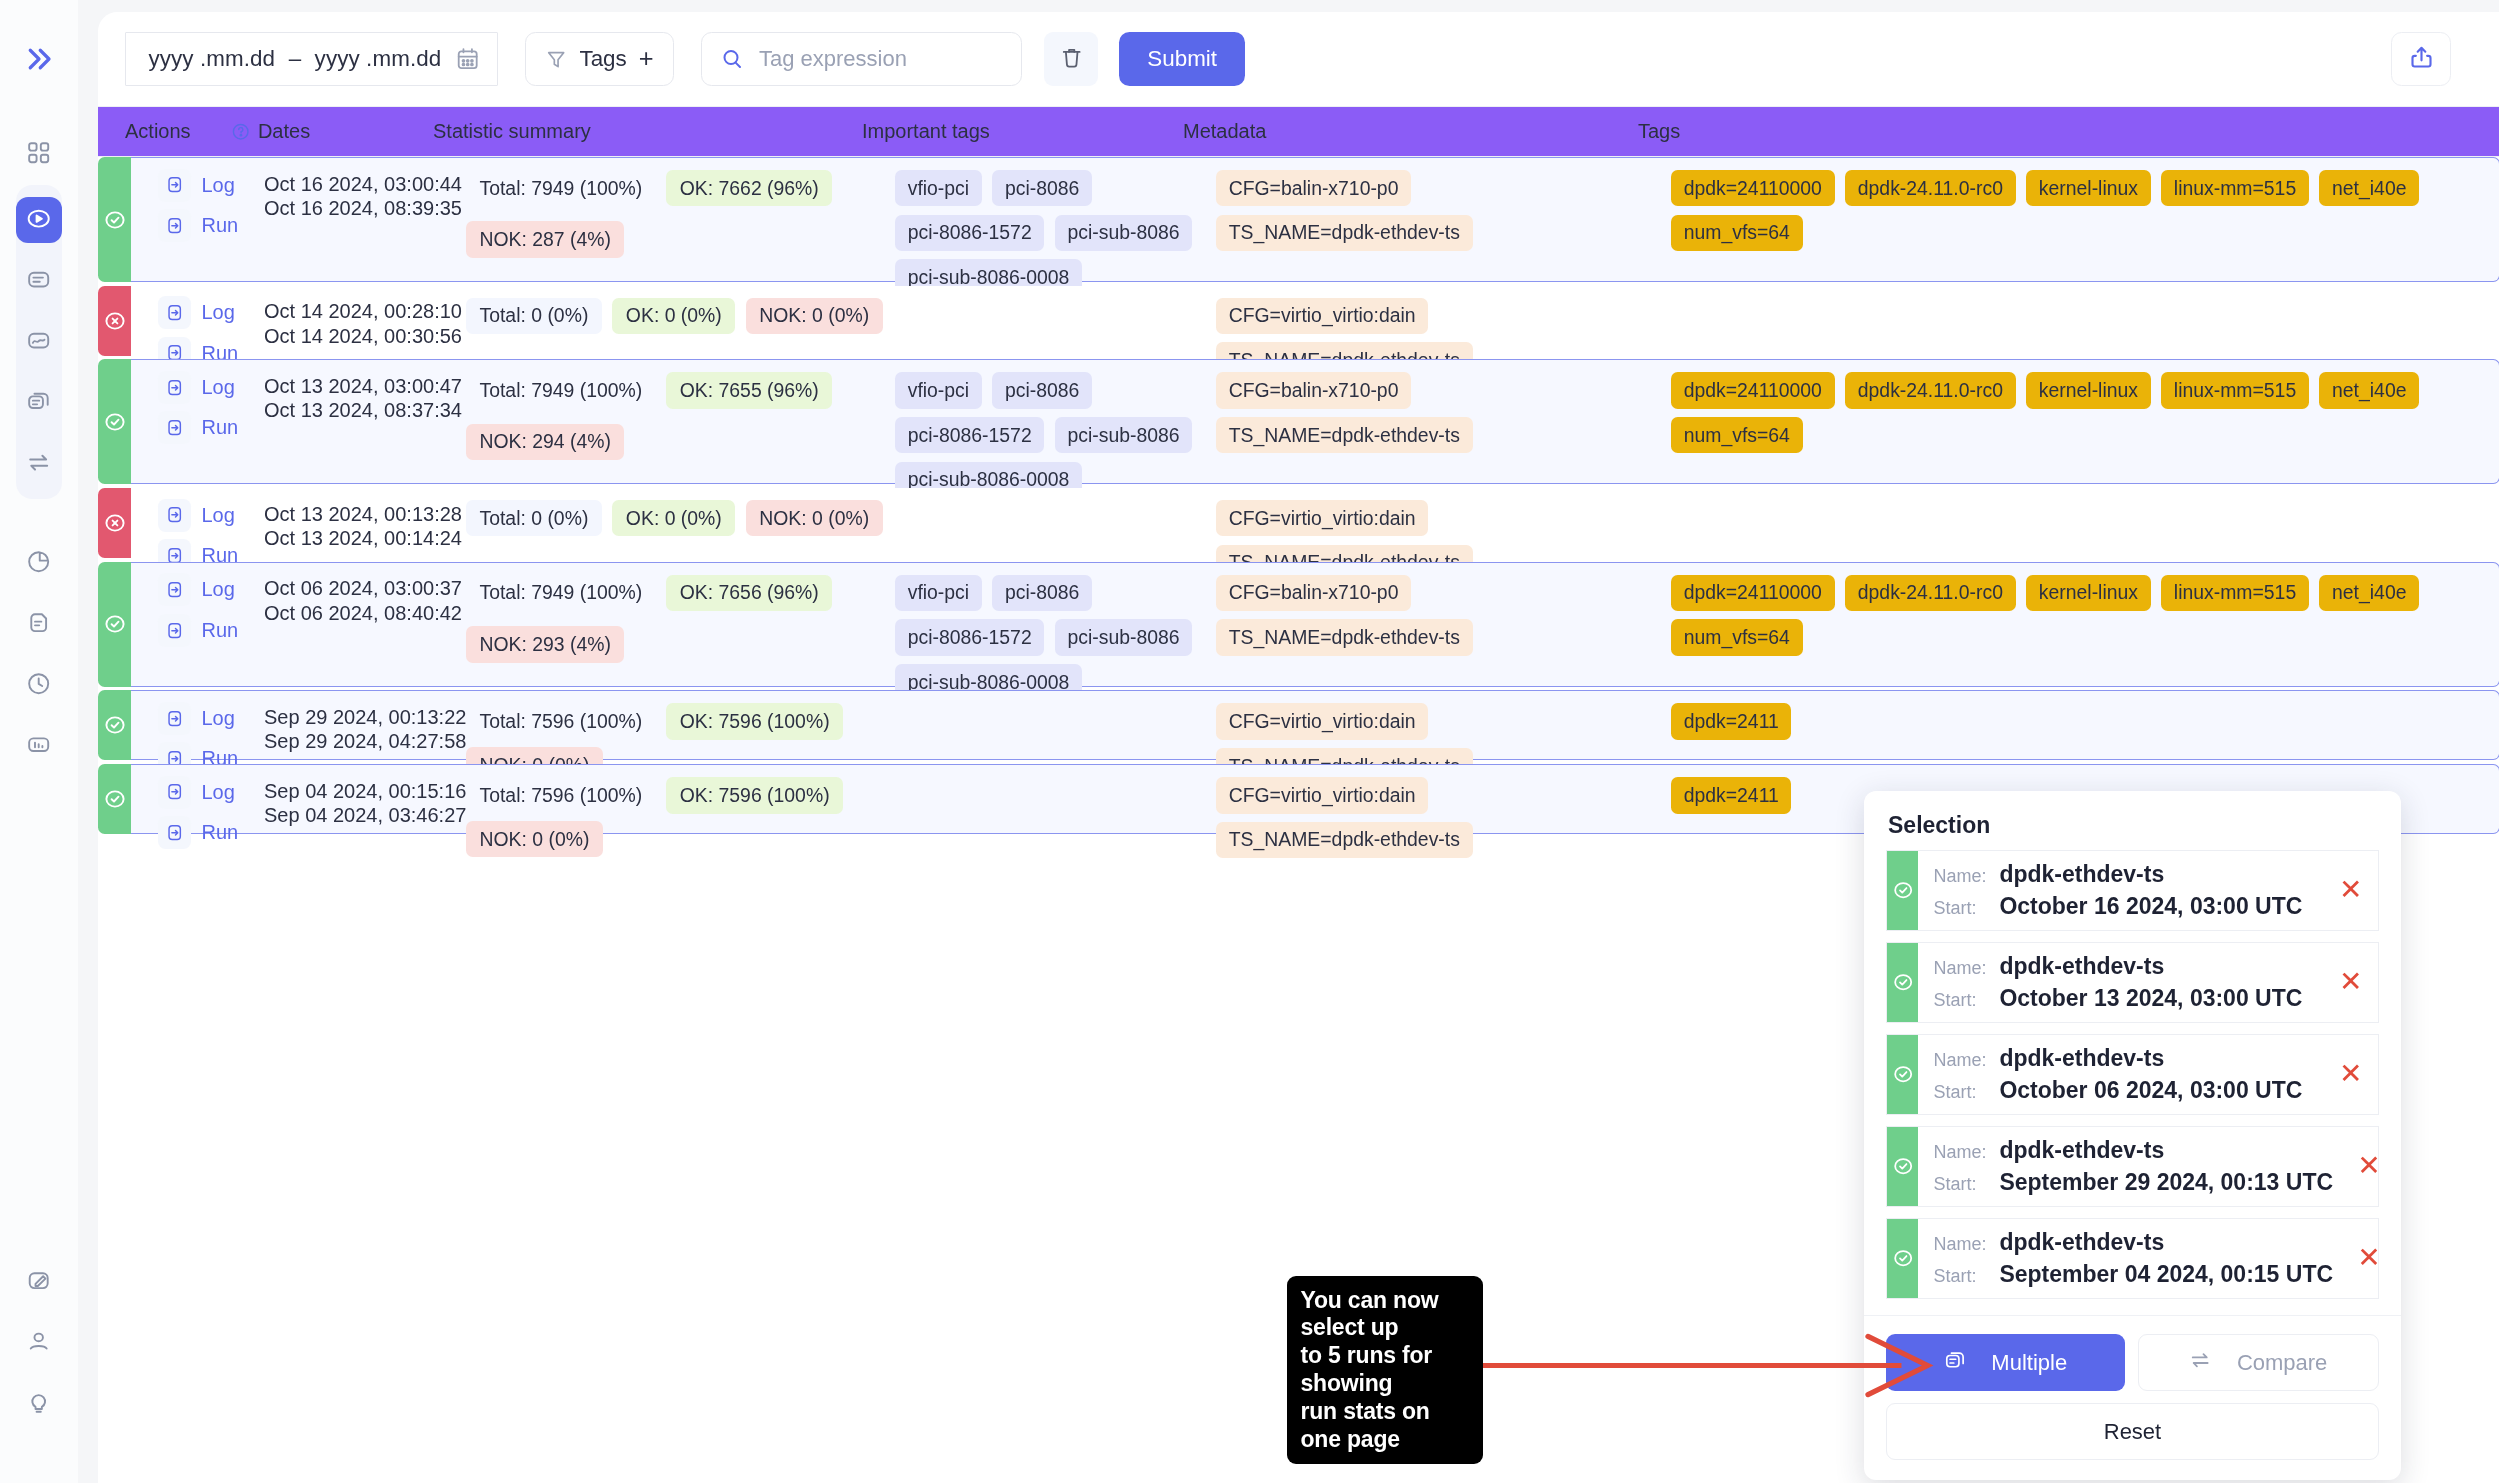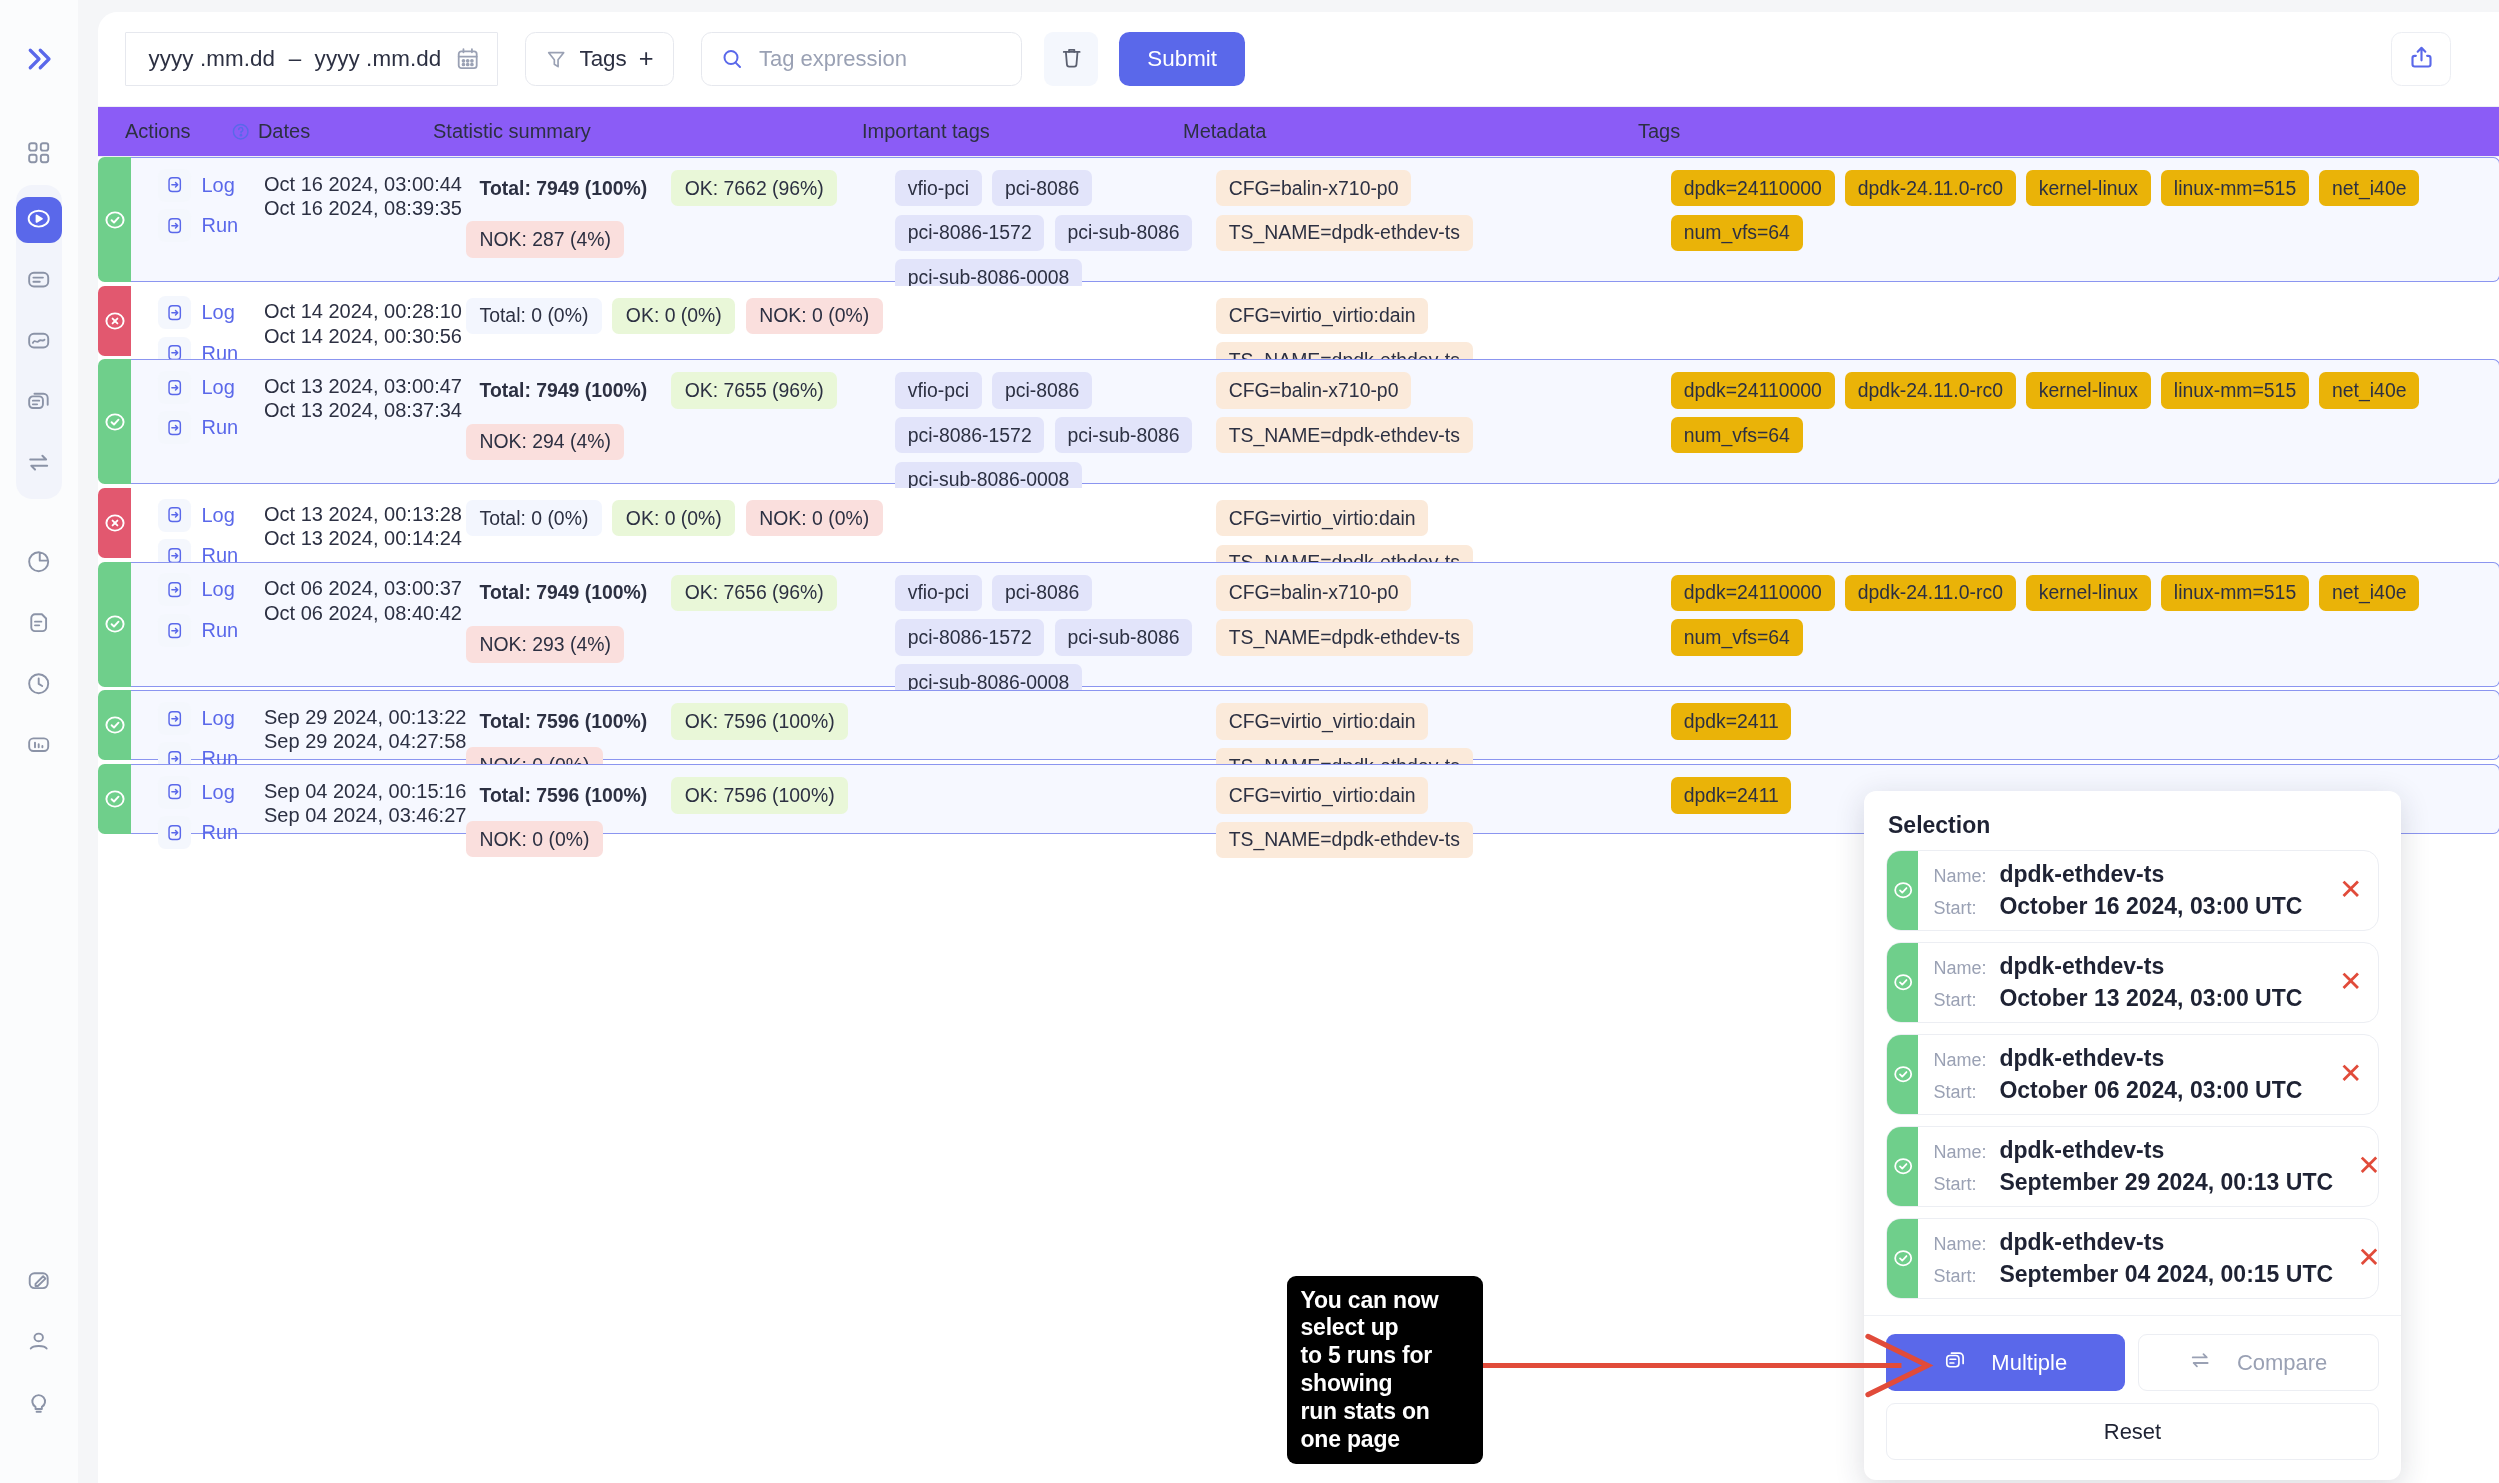--- a/index.html
+++ b/index.html
@@ -128,21 +128,21 @@
     display: flex; align-items: center; justify-content: center; color: #5a68ea; }
   .act-ico svg { width: 19.4px; height: 19.4px; }
   .act-lbl { font-size: 20px; color: #5a68ea; }
 
   .dates { padding-top: 13.5px; }
   .dates div { font-size: 20px; color: #2c3042; line-height: 1.22; white-space: nowrap; }
 
   .stats { padding-top: 12px; display: flex; flex-wrap: wrap; gap: 7.5px 10.5px;
            align-items: flex-start; }
   .chip { font-size: 19.4px; padding: 6.7px 13.5px; border-radius: 6.7px; white-space: nowrap; color: #2c3042; }
-  .chip.total { background: transparent; font-weight: bold; }
+  .chip.total { background: transparent; }
   .chip.total-b { background: #f3f6fe; }
   .chip.ok { background: #e9f7d8; }
   .chip.nok { background: #fadfdd; }
 
   .tagwrap { padding-top: 12px; display: flex; flex-wrap: wrap; gap: 8.2px 10.5px;
              align-items: flex-start; align-content: flex-start; }
   .tag { font-size: 19.4px; padding: 6.7px 12.7px; border-radius: 6.7px; white-space: nowrap; color: #2c3042; }
   .tag.imp { background: #e2e4fa; }
   .tag.meta { background: #fbeada; }
   .tag.plain { background: #eab308; }
@@ -152,21 +152,21 @@
     position: absolute; left: 1864px; top: 791px; width: 537px;
     background: #fff; border-radius: 12px;
     box-shadow: 0 7.5px 30px rgba(30,36,60,.16);
     padding: 0 0 19.4px 0;
     z-index: 40;
   }
   .sel-title { font-size: 23px; font-weight: bold; color: #1e2233;
     padding: 21px 0 6px 24px; }
   .sel-list { padding: 4.5px 22.4px 0 22.4px; display: flex; flex-direction: column; gap: 10.5px; }
   .sel-item { display: flex; align-items: stretch; border: 1.1px solid #eceef3;
-              border-radius: 15px; overflow: hidden; min-height: 78px; }
+              border-radius: 0; overflow: hidden; min-height: 78px; }
   .sel-bar { width: 31px; background: #6fcf8b; flex: none;
     display: flex; align-items: center; justify-content: center; color: #fff; }
   .sel-bar svg { width: 22.4px; height: 22.4px; }
   .sel-info { flex: 1; padding: 10.5px 9px 10.5px 15px; display: flex; flex-direction: column;
               justify-content: center; gap: 4.5px; }
   .sel-line { display: flex; gap: 9px; align-items: baseline; }
   .sel-k { font-size: 18px; color: #9aa1b4; width: 57px; flex: none; }
   .sel-v { font-size: 23px; color: #1e2233; white-space: nowrap; font-weight: bold; }
   .sel-x { width: 54px; display: flex; align-items: center; justify-content: center;
     color: #e14b3a; font-size: 28px; cursor: pointer; line-height: 1; flex: none; }

